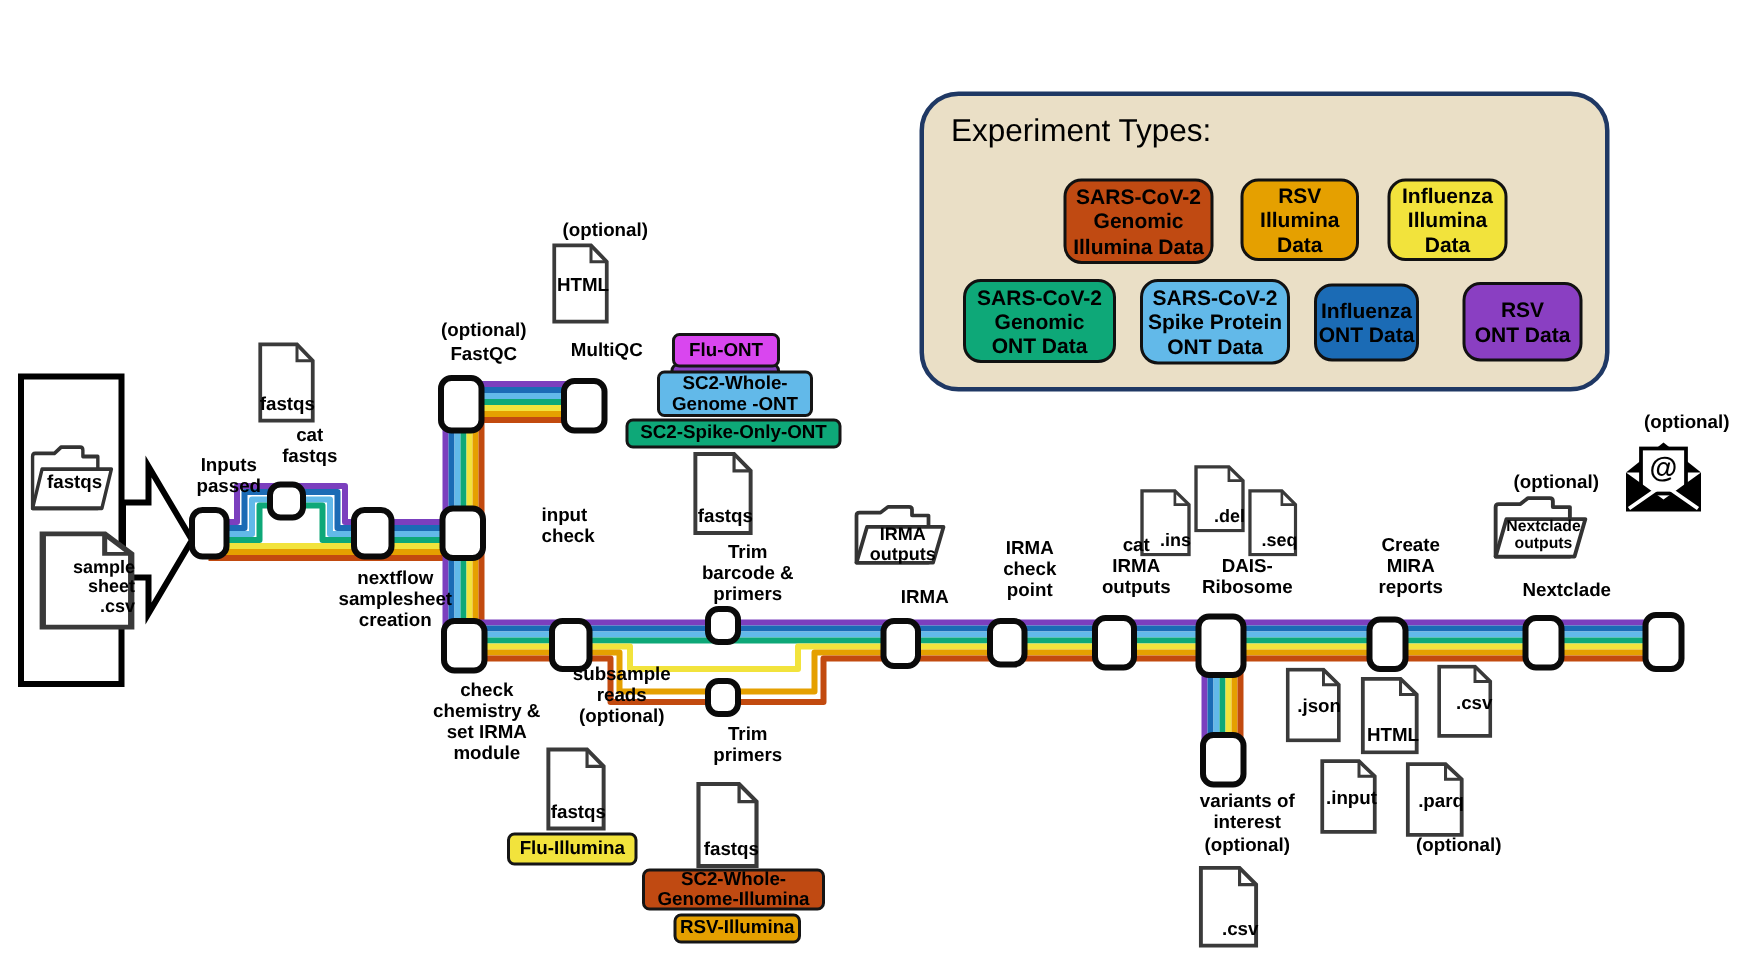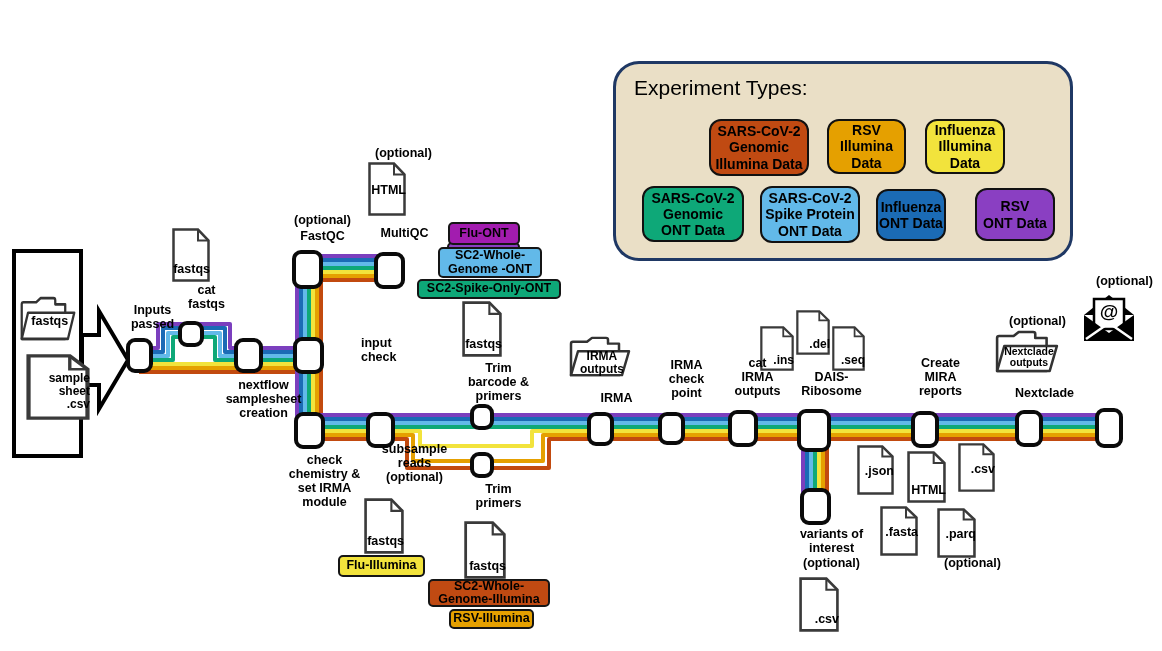--- a/index.html
+++ b/index.html
@@ -271,21 +271,21 @@
         <path d="M26,1.5 V12 H36.5" fill="none" stroke="#3a3a3a" stroke-width="2"></path>
       </svg>
     <span class="doc-label mid">.csv</span>
   </div>
 
   <div class="doc" style="left:880px;top:506px;width:38px;height:50px">
     <svg viewBox="0 0 38 52" preserveAspectRatio="none">
         <path d="M1.5,1.5 H26 L36.5,12 V50.5 H1.5 Z" fill="#fff" stroke="#3a3a3a" stroke-width="2.5"></path>
         <path d="M26,1.5 V12 H36.5" fill="none" stroke="#3a3a3a" stroke-width="2"></path>
       </svg>
-    <span class="doc-label mid">.fasta</span>
+    <span class="doc-label mid">.input</span>
   </div>
 
   <div class="doc" style="left:937px;top:508px;width:39px;height:50px">
     <svg viewBox="0 0 38 52" preserveAspectRatio="none">
         <path d="M1.5,1.5 H26 L36.5,12 V50.5 H1.5 Z" fill="#fff" stroke="#3a3a3a" stroke-width="2.5"></path>
         <path d="M26,1.5 V12 H36.5" fill="none" stroke="#3a3a3a" stroke-width="2"></path>
       </svg>
     <span class="doc-label mid">.parq</span>
   </div>
 
@@ -311,21 +311,21 @@
     <svg viewBox="0 0 54 52" width="54" height="52">
       <path d="M2,24 L27,4 L52,24 Z" fill="#000"></path>
       <rect x="12" y="8" width="30" height="30" fill="#fff" stroke="#000" stroke-width="2.5"></rect>
       <text x="27" y="27" font-size="19" font-weight="bold" text-anchor="middle" font-family="Liberation Sans, sans-serif">@</text>
       <path d="M2,24 L27,42 L52,24 L52,50 L2,50 Z" fill="#000"></path>
       <path d="M4,48 L27,32 L50,48" stroke="#fff" stroke-width="2.5" fill="none"></path>
     </svg>
   </div>
 
   <div class="chip" style="left: 447px; top: 198px; width: 73px; height: 21px; background-color: rgb(138, 63, 194); margin-top: 44px;">RSV-ONT</div>
-  <div class="chip" style="left: 448px; top: 222px; width: 72px; height: 23px; background-color: #a21caf;">Flu-ONT</div>
+  <div class="chip" style="left: 448px; top: 222px; width: 72px; height: 23px; background-color: #d946ef;">Flu-ONT</div>
   <div class="chip" style="left: 438px; top: 247px; width: 104px; height: 31px; background-color: rgb(98, 185, 233);">SC2-Whole-
 Genome -ONT</div>
   <div class="chip" style="left: 417px; top: 279px; width: 144px; height: 20px; background-color: rgb(14, 168, 120);">SC2-Spike-Only-ONT</div>
   <div class="chip" style="left: 338px; top: 555px; width: 87px; height: 22px; background-color: rgb(242, 227, 60);">Flu-Illumina</div>
   <div class="chip" style="left: 428px; top: 579px; width: 122px; height: 28px; background-color: rgb(192, 74, 18);">SC2-Whole-
 Genome-Illumina</div>
   <div class="chip" style="left: 449px; top: 609px; width: 85px; height: 20px; background-color: rgb(229, 160, 0);">RSV-Illumina</div>
 
   <div class="legend" style="background-color: rgb(234, 223, 198); border-color: rgb(31, 56, 100);">
     <div class="legend-title">Experiment Types:</div>

